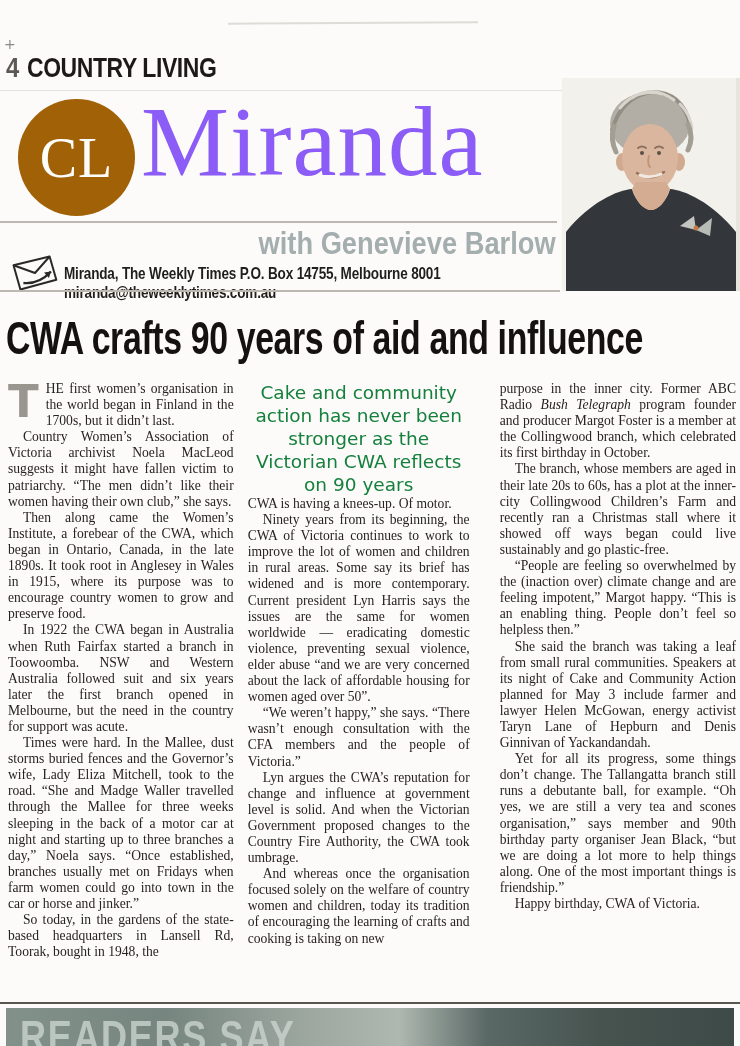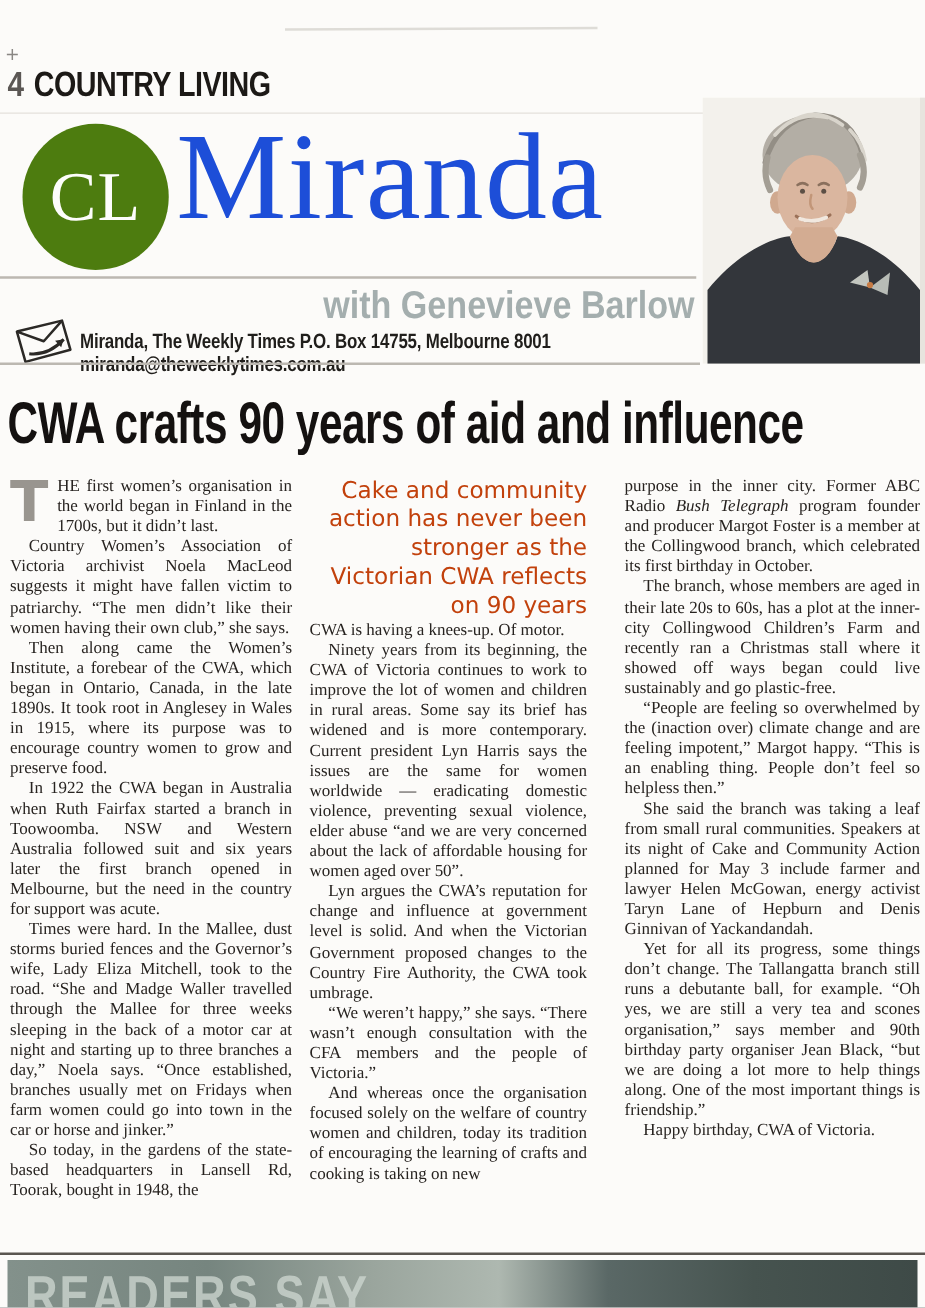--- a/index.html
+++ b/index.html
@@ -46,21 +46,21 @@
     display:flex; overflow:hidden; }
   .col { font-size:13.6px; line-height:16.1px; text-align:justify; color:#272320; }
   .col-1 { width:233px; margin-right:14px; }
   .col-2 { width:227px; margin-right:10px; }
   .col-3 { width:244px;margin-left:20px; }
   .col p { margin:0; text-indent:15px; }
   .col p.flush { text-indent:0; }
   .dropcap { float:left; font-family:"DejaVu Sans", sans-serif; font-weight:700;
     font-size:45px; line-height:37px; color:#99958f; margin:2px 7px 0 0; }
   .standfirst { font-family:"DejaVu Sans", sans-serif; font-size:18.5px; line-height:23px;
-    color:#c2410c; text-align:right; width:222px; margin-bottom:15px; text-indent:0 !important; }
+    color:#15803d; text-align:center; width:222px; margin-bottom:15px; text-indent:0 !important; }
   
   .banner-rule { position:absolute; left:0; top:1002px; width:740px; height:2px; background:#59554f; }
   .banner { position:absolute; left:6px; top:1008px; width:728px; height:44px;
     background:linear-gradient(90deg,#83918b 0%,#76857f 22%,#9aa59d 40%,#aeb8b0 54%,#5a6866 66%,#46534f 82%,#3e4a47 100%); }
   .banner-label-wrap { position:absolute; left:14px; top:4px; white-space:nowrap; }
   .banner-label { display:inline-block; transform:scaleX(0.82); transform-origin:0 0;
     font-family:"Liberation Sans", sans-serif; font-weight:700; font-size:44px;
     color:#cdd6d0; opacity:0.78; letter-spacing:2px; }
 </style>
 </head>
@@ -70,24 +70,24 @@
 
   <div class="artifact-smudge"></div>
   <div class="reg-mark">+</div>
 
   <div class="section-row">
     <span class="cond page-num">4</span>
     <span class="cond section-title">COUNTRY LIVING</span>
   </div>
   <div class="header-hairline"></div>
 
-  <div class="cl-logo" style="background: #4d7c0f;">
+  <div class="cl-logo" style="background: #a16207;">
     <span>CL</span>
   </div>
-  <div class="masthead-title" style="color: #1d4ed8;">Miranda</div>
+  <div class="masthead-title" style="color: #8b5cf6;">Miranda</div>
 
   <svg class="photo" viewBox="0 0 178 213" xmlns="http://www.w3.org/2000/svg">
     <rect x="0" y="0" width="178" height="213" fill="#f3f1ec"></rect>
     <rect x="174" y="0" width="4" height="213" fill="#e7e4de"></rect>
 
     <g>
       <ellipse cx="88" cy="46" rx="40" ry="32" fill="#b3aea5"></ellipse>
       <path d="M50,52 Q60,18 90,14 Q120,14 128,46" fill="none" stroke="#938e85" stroke-width="4" stroke-linecap="round"></path>
       <path d="M58,30 Q75,10 100,16 M70,20 Q90,6 112,22 M118,26 Q128,36 130,50" fill="none" stroke="#d9d5cc" stroke-width="3" stroke-linecap="round"></path>
       <path d="M52,48 Q48,62 54,74 M126,46 Q132,60 126,72" fill="none" stroke="#a39e94" stroke-width="5" stroke-linecap="round"></path>
@@ -148,22 +148,22 @@
           <p>In 1922 the CWA began in Australia when Ruth Fairfax started a branch in Toowoomba. NSW and Western Australia followed suit and six years later the first branch opened in Melbourne, but the need in the country for support was acute.</p>
           <p>Times were hard. In the Mallee, dust storms buried fences and the Governor’s wife, Lady Eliza Mitchell, took to the road. “She and Madge Waller travelled through the Mallee for three weeks sleeping in the back of a motor car at night and starting up to three branches a day,” Noela says. “Once established, branches usually met on Fridays when farm women could go into town in the car or horse and jinker.”</p>
           <p>So today, in the gardens of the state-based headquarters in Lansell Rd, Toorak, bought in 1948, the</p>
         </div>
     </div>
     <div class="col col-2">
       <p class="standfirst">Cake and community action has never been stronger as the Victorian CWA reflects on 90 years</p>
       <div>
           <p class="flush">CWA is having a knees-up. Of motor.</p>
           <p>Ninety years from its beginning, the CWA of Victoria continues to work to improve the lot of women and children in rural areas. Some say its brief has widened and is more contemporary. Current president Lyn Harris says the issues are the same for women worldwide — eradicating domestic violence, preventing sexual violence, elder abuse “and we are very concerned about the lack of affordable housing for women aged over 50”.</p>
+          <p>“We weren’t happy,” she says. “There wasn’t enough consultation with the CFA members and the people of Victoria.”</p>
           <p>Lyn argues the CWA’s reputation for change and influence at government level is solid. And when the Victorian Government proposed changes to the Country Fire Authority, the CWA took umbrage.</p>
-          <p>“We weren’t happy,” she says. “There wasn’t enough consultation with the CFA members and the people of Victoria.”</p>
           <p>And whereas once the organisation focused solely on the welfare of country women and children, today its tradition of encouraging the learning of crafts and cooking is taking on new</p>
         </div>
     </div>
     <div class="col col-3">
       <div>
           <p class="flush">purpose in the inner city. Former ABC Radio <i>Bush Telegraph</i> program founder and producer Margot Foster is a member at the Collingwood branch, which celebrated its first birthday in October.</p>
           <p>The branch, whose members are aged in their late 20s to 60s, has a plot at the inner-city Collingwood Children’s Farm and recently ran a Christmas stall where it showed off ways began could live sustainably and go plastic-free.</p>
           <p>“People are feeling so overwhelmed by the (inaction over) climate change and are feeling impotent,” Margot happy. “This is an enabling thing. People don’t feel so helpless then.”</p>
           <p>She said the branch was taking a leaf from small rural communities. Speakers at its night of Cake and Community Action planned for May 3 include farmer and lawyer Helen McGowan, energy activist Taryn Lane of Hepburn and Denis Ginnivan of Yackandandah.</p>
           <p>Yet for all its progress, some things don’t change. The Tallangatta branch still runs a debutante ball, for example. “Oh yes, we are still a very tea and scones organisation,” says member and 90th birthday party organiser Jean Black, “but we are doing a lot more to help things along. One of the most important things is friendship.”</p>

